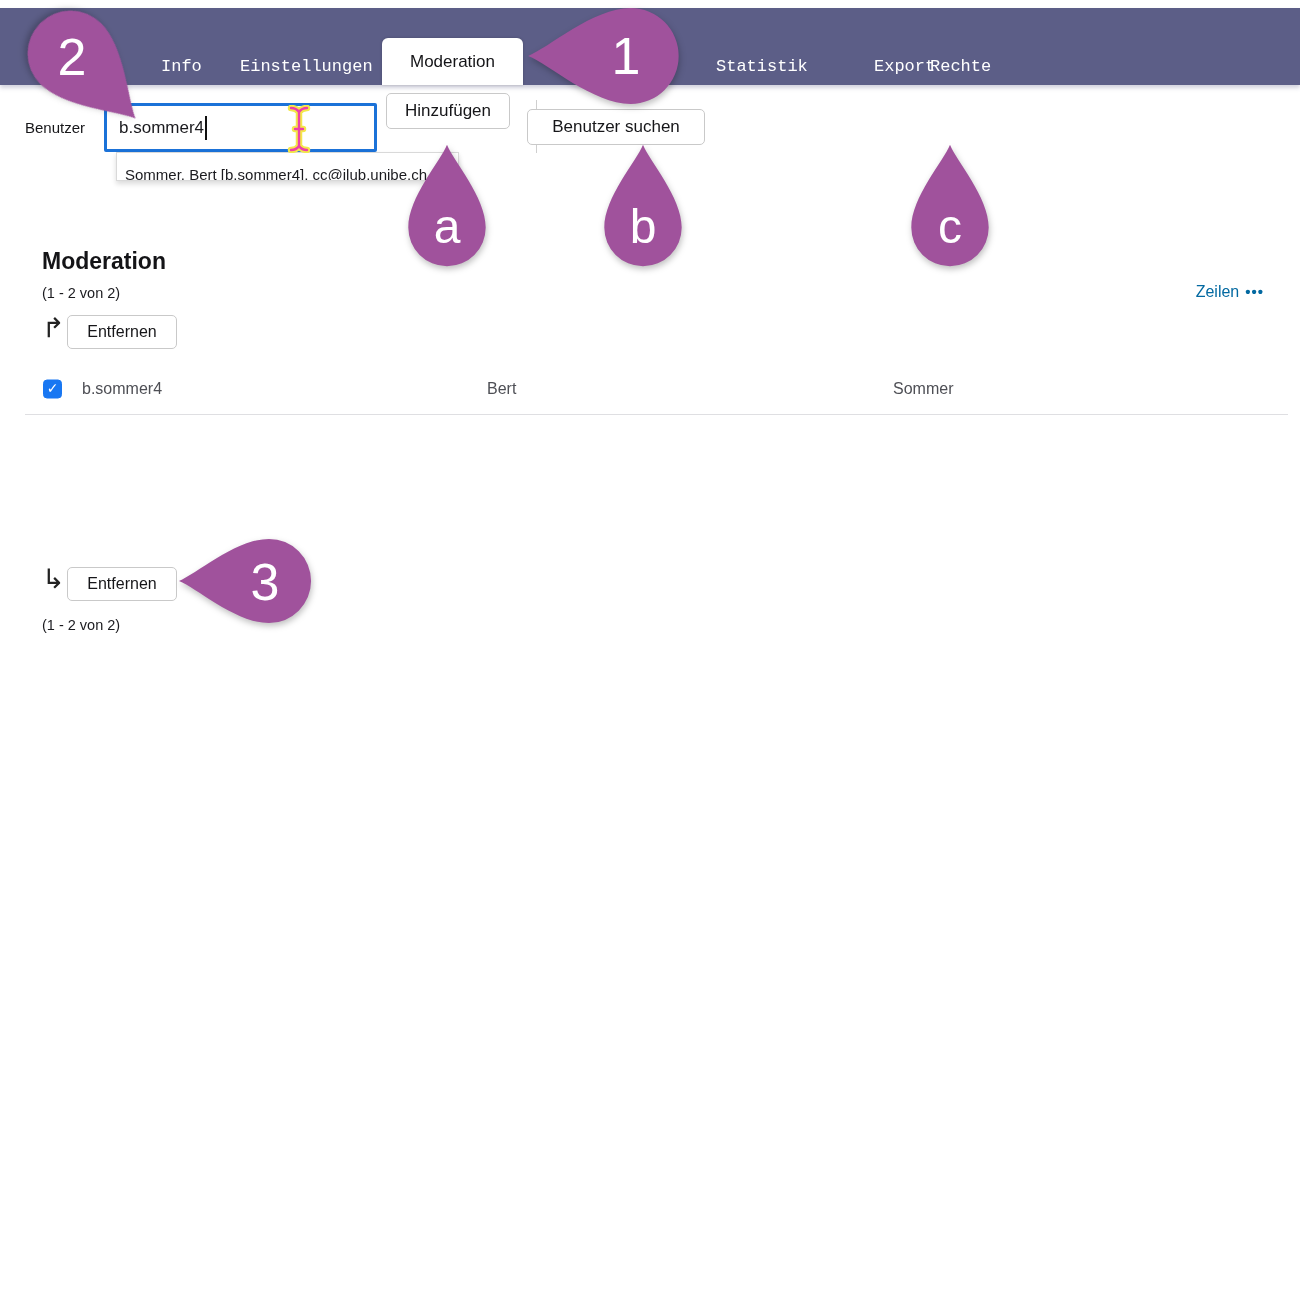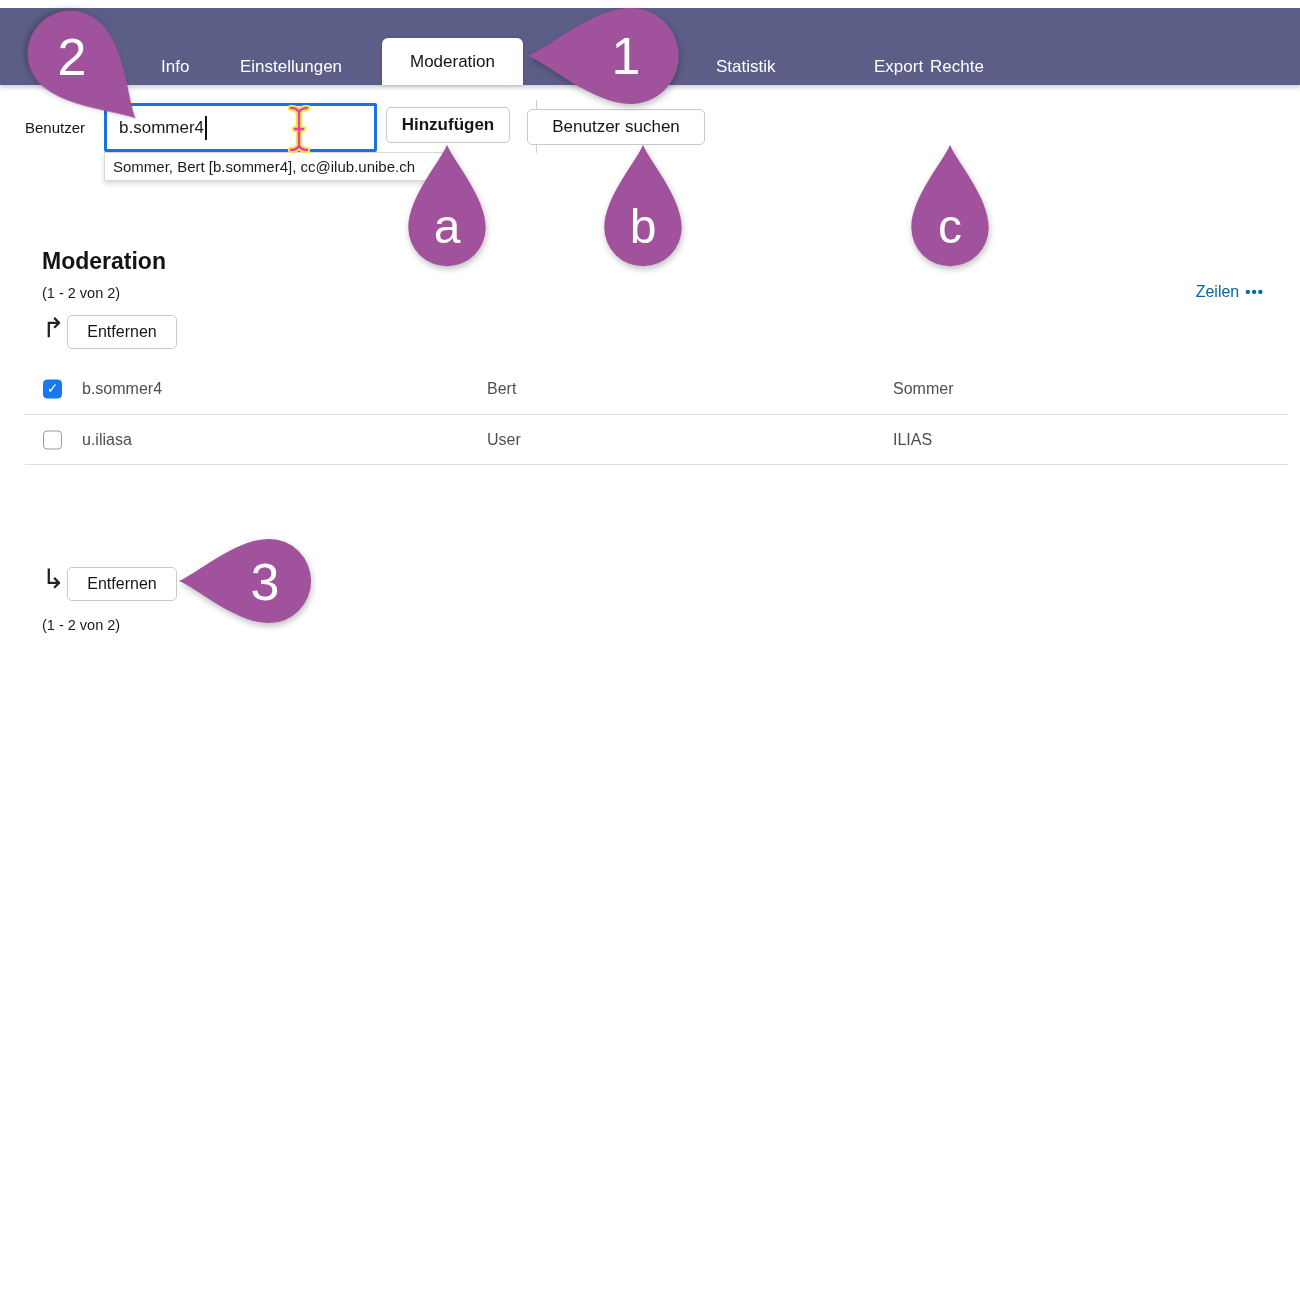--- a/index.html
+++ b/index.html
@@ -2,42 +2,42 @@
 <html><head>
 <meta charset="utf-8">
 <style>
   * { margin:0; padding:0; box-sizing:border-box; }
   html,body { background:#ffffff; }
   body { font-family:"Liberation Sans","DejaVu Sans",sans-serif; color:#1a1a1e; }
   #app { position:relative; width:1300px; height:1300px; background:#fff; overflow:hidden; }
 
   
   .navbar { position:absolute; left:0; top:8px; width:1300px; height:77px;
-            background:#5c5e87; box-shadow:0 3px 4px rgba(92,94,135,.28); }
+            background:#5c5e87; box-shadow:0 3px 4px rgba(92,94,135,.28);font-family:Liberation Mono, monospace; }
   .nav-item { position:absolute; top:49px; font-size:17px; color:#fff; cursor:pointer; white-space:nowrap; }
   .nav-tab-active { position:absolute; left:382px; top:38px; width:141px; height:47px;
             background:#fff; border-radius:6px 6px 0 0; display:flex; align-items:center;
             justify-content:center; font-size:17px; color:#141417; box-shadow:0 0 3px rgba(0,0,0,.2); }
 
   
   .form-label { position:absolute; left:25px; top:119px; font-size:15px; color:#161619; }
   .user-input { position:absolute; left:104px; top:103px; width:273px; height:49px;
             background:#fff; border:3px solid #1b72d8; border-radius:2px;
             display:flex; align-items:center; padding-left:12px; font-size:17px; }
   .caret { display:inline-block; width:1.5px; height:24px; background:#111; margin-left:1px; }
   .btn { position:absolute; height:36px; background:#fff; border:1px solid #c9c9c9;
             border-radius:5px; font-size:17px; color:#161619; display:flex;
             align-items:center; justify-content:center; cursor:pointer; font-family:inherit; }
-  .btn-add    { left:386px; top:107px; width:124px;font-weight:bold; }
+  .btn-add    { left:386px; top:93px; width:124px; }
   .v-sep { position:absolute; left:536px; top:100px; width:1px; height:53px; background:#cfcfcf; }
   .btn-search { left:527px; top:109px; width:178px; }
   .btn-course { left:750px; top:109px; width:386px; }
-  .autocomplete { position:absolute; left:104px; top:152px; width:343px; height:29px;
+  .autocomplete { position:absolute; left:116px; top:152px; width:343px; height:29px;
             background:#fff; border:1px solid #d9d9d9; box-shadow:0 3px 5px rgba(0,0,0,.14);
-            font-size:15px; line-height:27px; padding:0 8px; white-space:nowrap;
+            font-size:15px; line-height:27px; padding:8px 8px; white-space:nowrap;
             overflow:hidden; z-index:5; color:#1b1b1f; }
   .ibeam { position:absolute; left:287px; top:105px; z-index:6; }
 
   
   .section-title { position:absolute; left:42px; top:248px; font-size:23px; font-weight:bold; color:#141417; }
   .range-top { position:absolute; left:42px; top:285px; font-size:14.5px; color:#1b1b1f; }
   .rows-control { position:absolute; right:36px; top:283px; font-size:16px; color:#0369a1; }
   .rows-dots { letter-spacing:1px; font-weight:bold; cursor:pointer; margin-left:6px; font-size:15px; }
   .apply-arrow { position:absolute; left:42px; font-size:27px; color:#222; line-height:1; }
   .btn-remove-top { left:67px; top:315px; width:110px; height:34px; font-size:16px; }
@@ -115,26 +115,20 @@
   <span class="apply-arrow" style="top:315px;">↱</span>
   <button class="btn btn-remove-top">Entfernen</button>
 
   <div class="tbl">
     <div class="tbl-row">
       <span class="checkbox checked"></span>
       <span class="col col-a">b.sommer4</span>
       <span class="col col-b">Bert</span>
       <span class="col col-c">Sommer</span>
     </div>
-    <div class="tbl-row" style="height:50px;">
-      <span class="checkbox"></span>
-      <span class="col col-a">u.iliasa</span>
-      <span class="col col-b">User</span>
-      <span class="col col-c">ILIAS</span>
-    </div>
   </div>
 
 
   <span class="apply-arrow" style="top:566px;">↳</span>
   <button class="btn btn-remove-bottom">Entfernen</button>
   <div class="range-bottom">(1 - 2 von 2)</div>
 
   <div class="callout" style="left:526px; top:0px;">
     <svg width="156" height="112" viewBox="0 0 140 100">
       <path d="M2 50 C20 43 60 7 94 7 A43 43 0 1 1 94 93 C60 93 20 57 2 50 Z" fill="#a0529c"></path>

